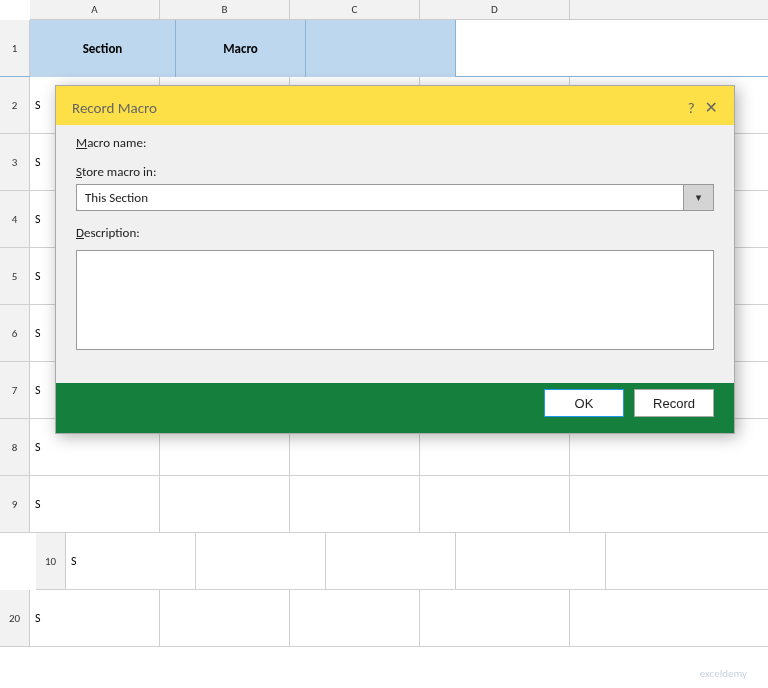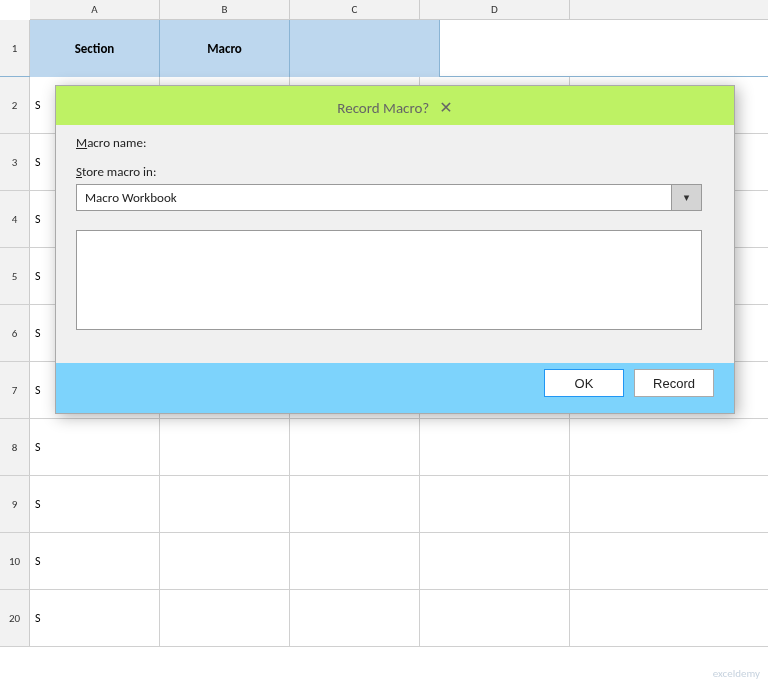--- a/index.html
+++ b/index.html
@@ -80,25 +80,25 @@
       left: 55px;
       width: 680px;
       background: #f0f0f0;
       border: 1px solid #aaa;
       box-shadow: 3px 3px 15px rgba(0,0,0,0.3);
       z-index: 10;
     }
 
     
     .dialog-titlebar {
-      background: #bef264;
+      background: #fde047;
       padding: 12px 16px 8px 16px;
       display: flex;
       align-items: center;
-      justify-content: center;
+      justify-content: space-between;
       border-bottom: none;
     }
     .dialog-title {
       font-size: 15px;
       color: #666;
       font-weight: normal;
     }
     .dialog-controls {
       display: flex;
       gap: 10px;
@@ -111,21 +111,21 @@
     }
     .dialog-close {
       font-size: 16px;
       color: #666;
       cursor: pointer;
       font-weight: normal;
     }
 
     
     .dialog-body {
-      padding: 10px 32px 16px 20px;
+      padding: 10px 20px 16px 20px;
       background: #f0f0f0;
     }
 
     .field-group {
       margin-bottom: 14px;
     }
 
     .field-label {
       font-size: 13px;
       color: #222;
@@ -199,21 +199,21 @@
       outline: none;
       margin-top: 5px;
     }
 
     
     .dialog-buttons {
       display: flex;
       justify-content: flex-end;
       gap: 10px;
       padding: 6px 20px 16px 20px;
-      background: #7dd3fc;
+      background: #15803d;
     }
     .btn-ok {
       width: 80px;
       height: 28px;
       background: #fff;
       border: 1.5px solid #2196f3;
       color: #222;
       font-size: 13px;
       cursor: pointer;
     }
@@ -244,21 +244,21 @@
 
   <div style="display:flex; height:20px; margin-left:30px; background:#f2f2f2; border-bottom:1px solid #ccc;">
     <div class="col-header col-a" style="width:130px; border-right:1px solid #ccc; display:flex; align-items:center; justify-content:center; font-size:11px;">A</div>
     <div class="col-header col-b" style="width:130px; border-right:1px solid #ccc; display:flex; align-items:center; justify-content:center; font-size:11px;">B</div>
     <div class="col-header col-c" style="width:130px; border-right:1px solid #ccc; display:flex; align-items:center; justify-content:center; font-size:11px;">C</div>
     <div class="col-header col-d" style="width:150px; border-right:1px solid #ccc; display:flex; align-items:center; justify-content:center; font-size:11px;">D</div>
   </div>
 
   <div class="grid-row header-row" style="height:57px; display:flex; border-bottom:1px solid #8ab4d4;">
     <div class="row-num" style="width:30px; background:#f2f2f2; border-right:1px solid #ccc; display:flex; align-items:center; justify-content:center; font-size:11px;">1</div>
-    <div class="grid-cell cell-a header-row" style="width:130px; background:#bdd7ee; font-weight:bold; font-size:13px; display:flex; align-items:center; justify-content:center; border-right:1px solid #8ab4d4;">Section</div>
+    <div class="grid-cell cell-a header-row" style="width:146px; background:#bdd7ee; font-weight:bold; font-size:13px; display:flex; align-items:center; justify-content:center; border-right:1px solid #8ab4d4;">Section</div>
     <div class="grid-cell cell-c header-row" style="width:130px; background:#bdd7ee; font-weight:bold; font-size:13px; display:flex; align-items:center; justify-content:center; border-right:1px solid #8ab4d4;">Macro</div>
     <div class="grid-cell cell-d header-row" style="width:150px; background:#bdd7ee; font-weight:bold; font-size:13px; display:flex; align-items:center; justify-content:center; border-right:1px solid #8ab4d4;"></div>
   </div>
 
   <div class="grid-row" style="height:57px; display:flex; border-bottom:1px solid #d0d0d0;">
     <div class="row-num" style="width:30px; background:#f2f2f2; border-right:1px solid #ccc; display:flex; align-items:center; justify-content:center; font-size:11px;">2</div>
     <div class="grid-cell" style="width:130px; border-right:1px solid #d0d0d0; padding-left:5px; display:flex; align-items:center;">S</div>
     <div class="grid-cell" style="width:130px; border-right:1px solid #d0d0d0;"></div>
     <div class="grid-cell" style="width:130px; border-right:1px solid #d0d0d0;"></div>
     <div class="grid-cell" style="width:150px; border-right:1px solid #d0d0d0;"></div>
@@ -305,21 +305,21 @@
     <div class="grid-cell" style="width:130px; border-right:1px solid #d0d0d0;"></div>
     <div class="grid-cell" style="width:150px; border-right:1px solid #d0d0d0;"></div>
   </div>
   <div class="grid-row" style="height:57px; display:flex; border-bottom:1px solid #d0d0d0;">
     <div class="row-num" style="width:30px; background:#f2f2f2; border-right:1px solid #ccc; display:flex; align-items:center; justify-content:center; font-size:11px;">9</div>
     <div class="grid-cell" style="width:130px; border-right:1px solid #d0d0d0; padding-left:5px; display:flex; align-items:center;">S</div>
     <div class="grid-cell" style="width:130px; border-right:1px solid #d0d0d0;"></div>
     <div class="grid-cell" style="width:130px; border-right:1px solid #d0d0d0;"></div>
     <div class="grid-cell" style="width:150px; border-right:1px solid #d0d0d0;"></div>
   </div>
-  <div class="grid-row" style="height:57px; display:flex; border-bottom:1px solid #d0d0d0;">
+  <div class="grid-row" style="height:57px; display:flex; border-bottom:1px solid #d0d0d0;margin-left:36px;">
     <div class="row-num" style="width:30px; background:#f2f2f2; border-right:1px solid #ccc; display:flex; align-items:center; justify-content:center; font-size:11px;">10</div>
     <div class="grid-cell" style="width:130px; border-right:1px solid #d0d0d0; padding-left:5px; display:flex; align-items:center;">S</div>
     <div class="grid-cell" style="width:130px; border-right:1px solid #d0d0d0;"></div>
     <div class="grid-cell" style="width:130px; border-right:1px solid #d0d0d0;"></div>
     <div class="grid-cell" style="width:150px; border-right:1px solid #d0d0d0;"></div>
   </div>
   <div class="grid-row" style="height:57px; display:flex; border-bottom:1px solid #d0d0d0;">
     <div class="row-num" style="width:30px; background:#f2f2f2; border-right:1px solid #ccc; display:flex; align-items:center; justify-content:center; font-size:11px;">20</div>
     <div class="grid-cell" style="width:130px; border-right:1px solid #d0d0d0; padding-left:5px; display:flex; align-items:center;">S</div>
     <div class="grid-cell" style="width:130px; border-right:1px solid #d0d0d0;"></div>
@@ -347,31 +347,34 @@
     </div>
 
     <div class="field-group">
     </div>
 
     <div class="field-group">
       <label class="field-label">
         <span class="underline">S</span><span>tore macro in:</span>
       </label>
       <div class="store-macro-select-container">
-        <span class="store-macro-value">Macro Workbook</span>
+        <span class="store-macro-value">This Section</span>
         <span class="store-macro-arrow">▾</span>
       </div>
     </div>
 
     <div class="field-group">
+      <label class="field-label">
+        <span class="underline">D</span><span>escription:</span>
+      </label>
       <textarea class="description-textarea" style=""></textarea>
     </div>
   </div>
 
   <div class="dialog-buttons">
     <button class="btn-ok">OK</button>
     <button class="btn-cancel">Record</button>
   </div>
 </div>
 
-<div class="watermark" style="position:absolute; bottom:8px; right:8px; font-size:11px; color:#a0b4c8; opacity:0.6;">
+<div class="watermark" style="position:absolute; bottom:8px; right:21px; font-size:11px; color:#a0b4c8; opacity:0.6;">
   <span>exceldemy</span>
 </div>
 
 </body></html>

